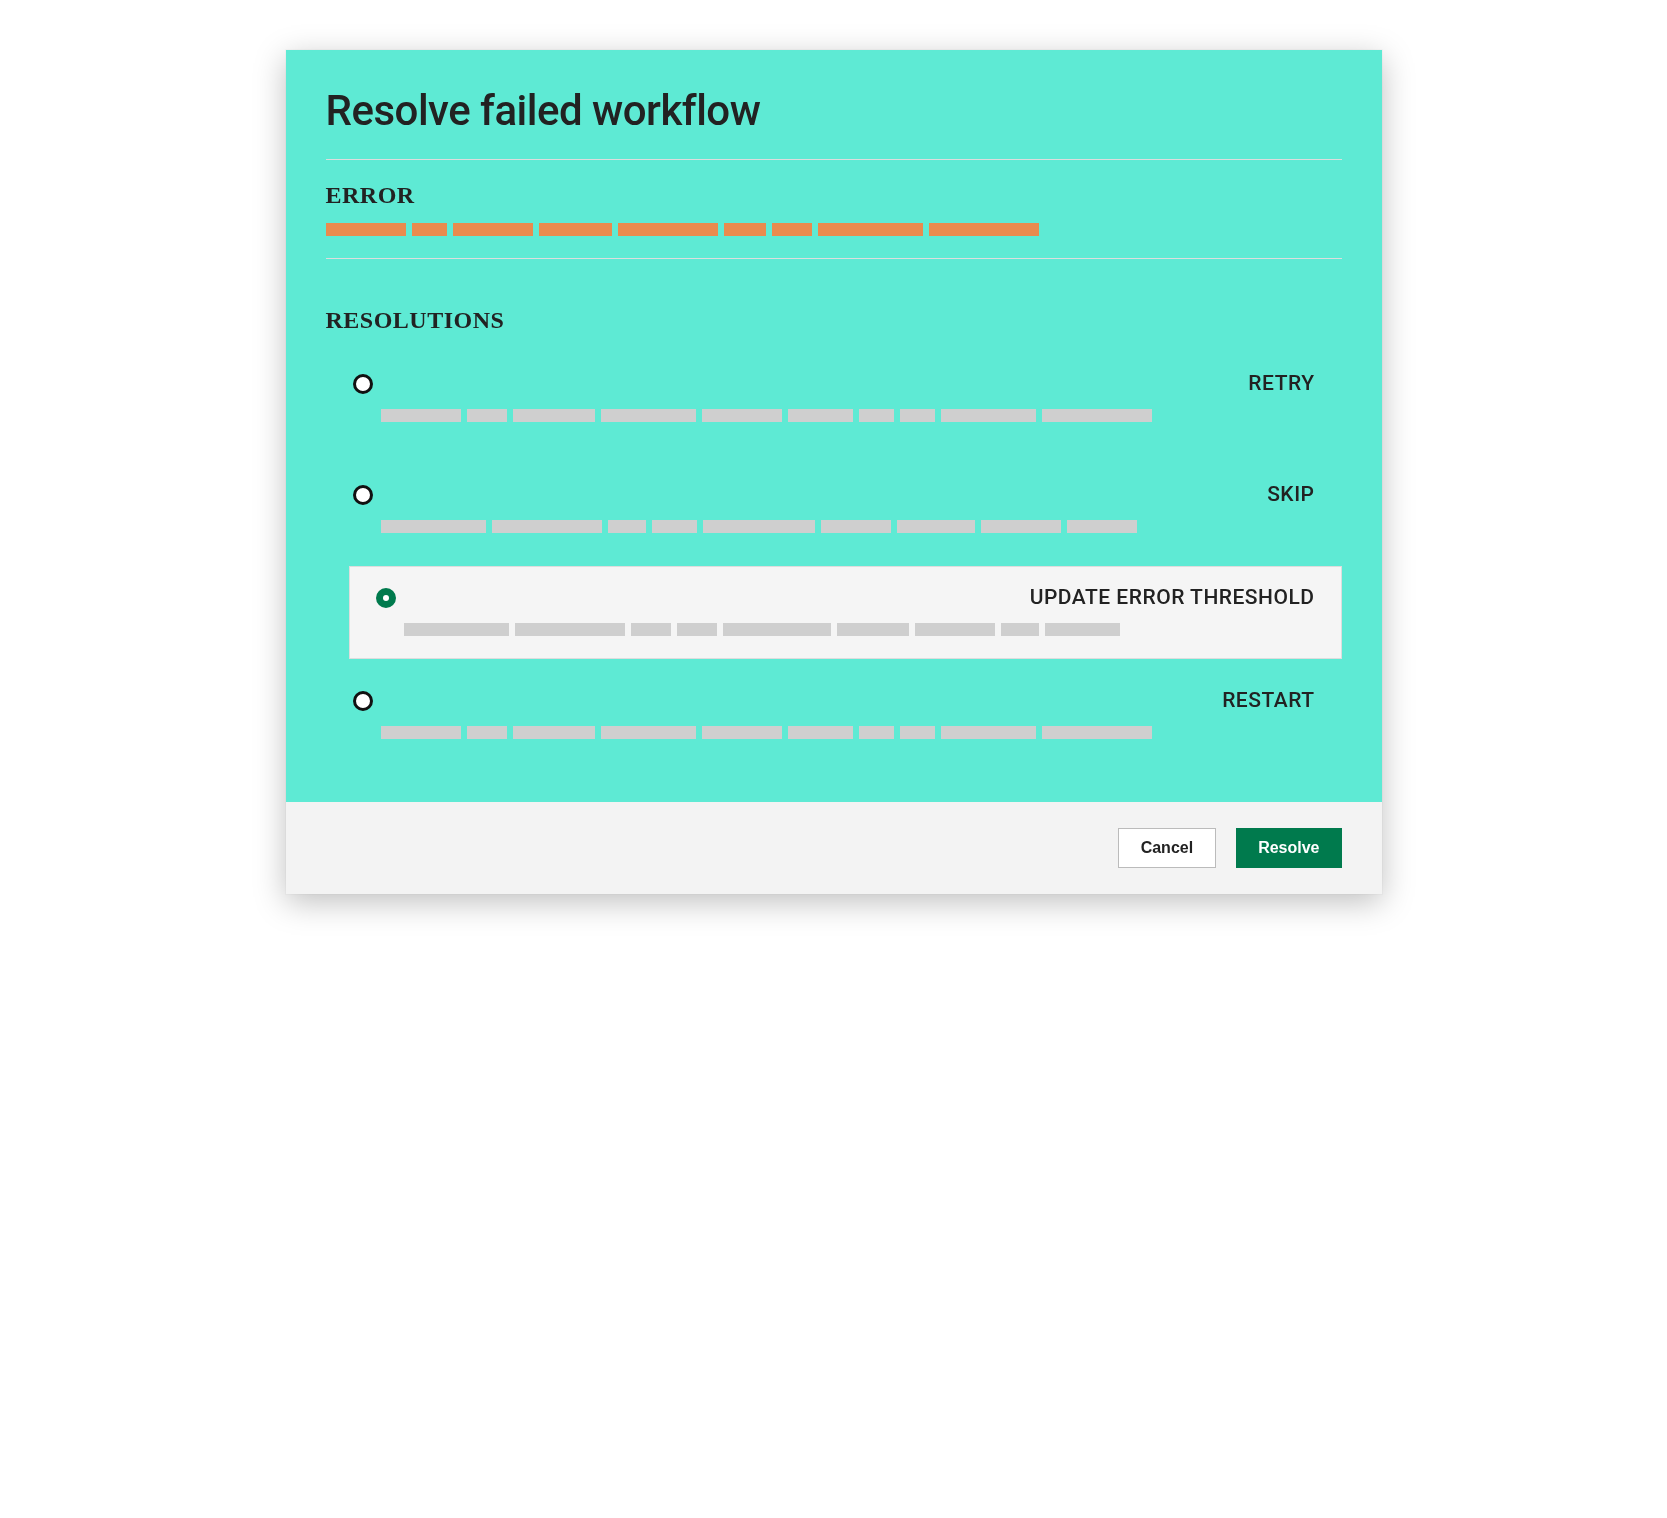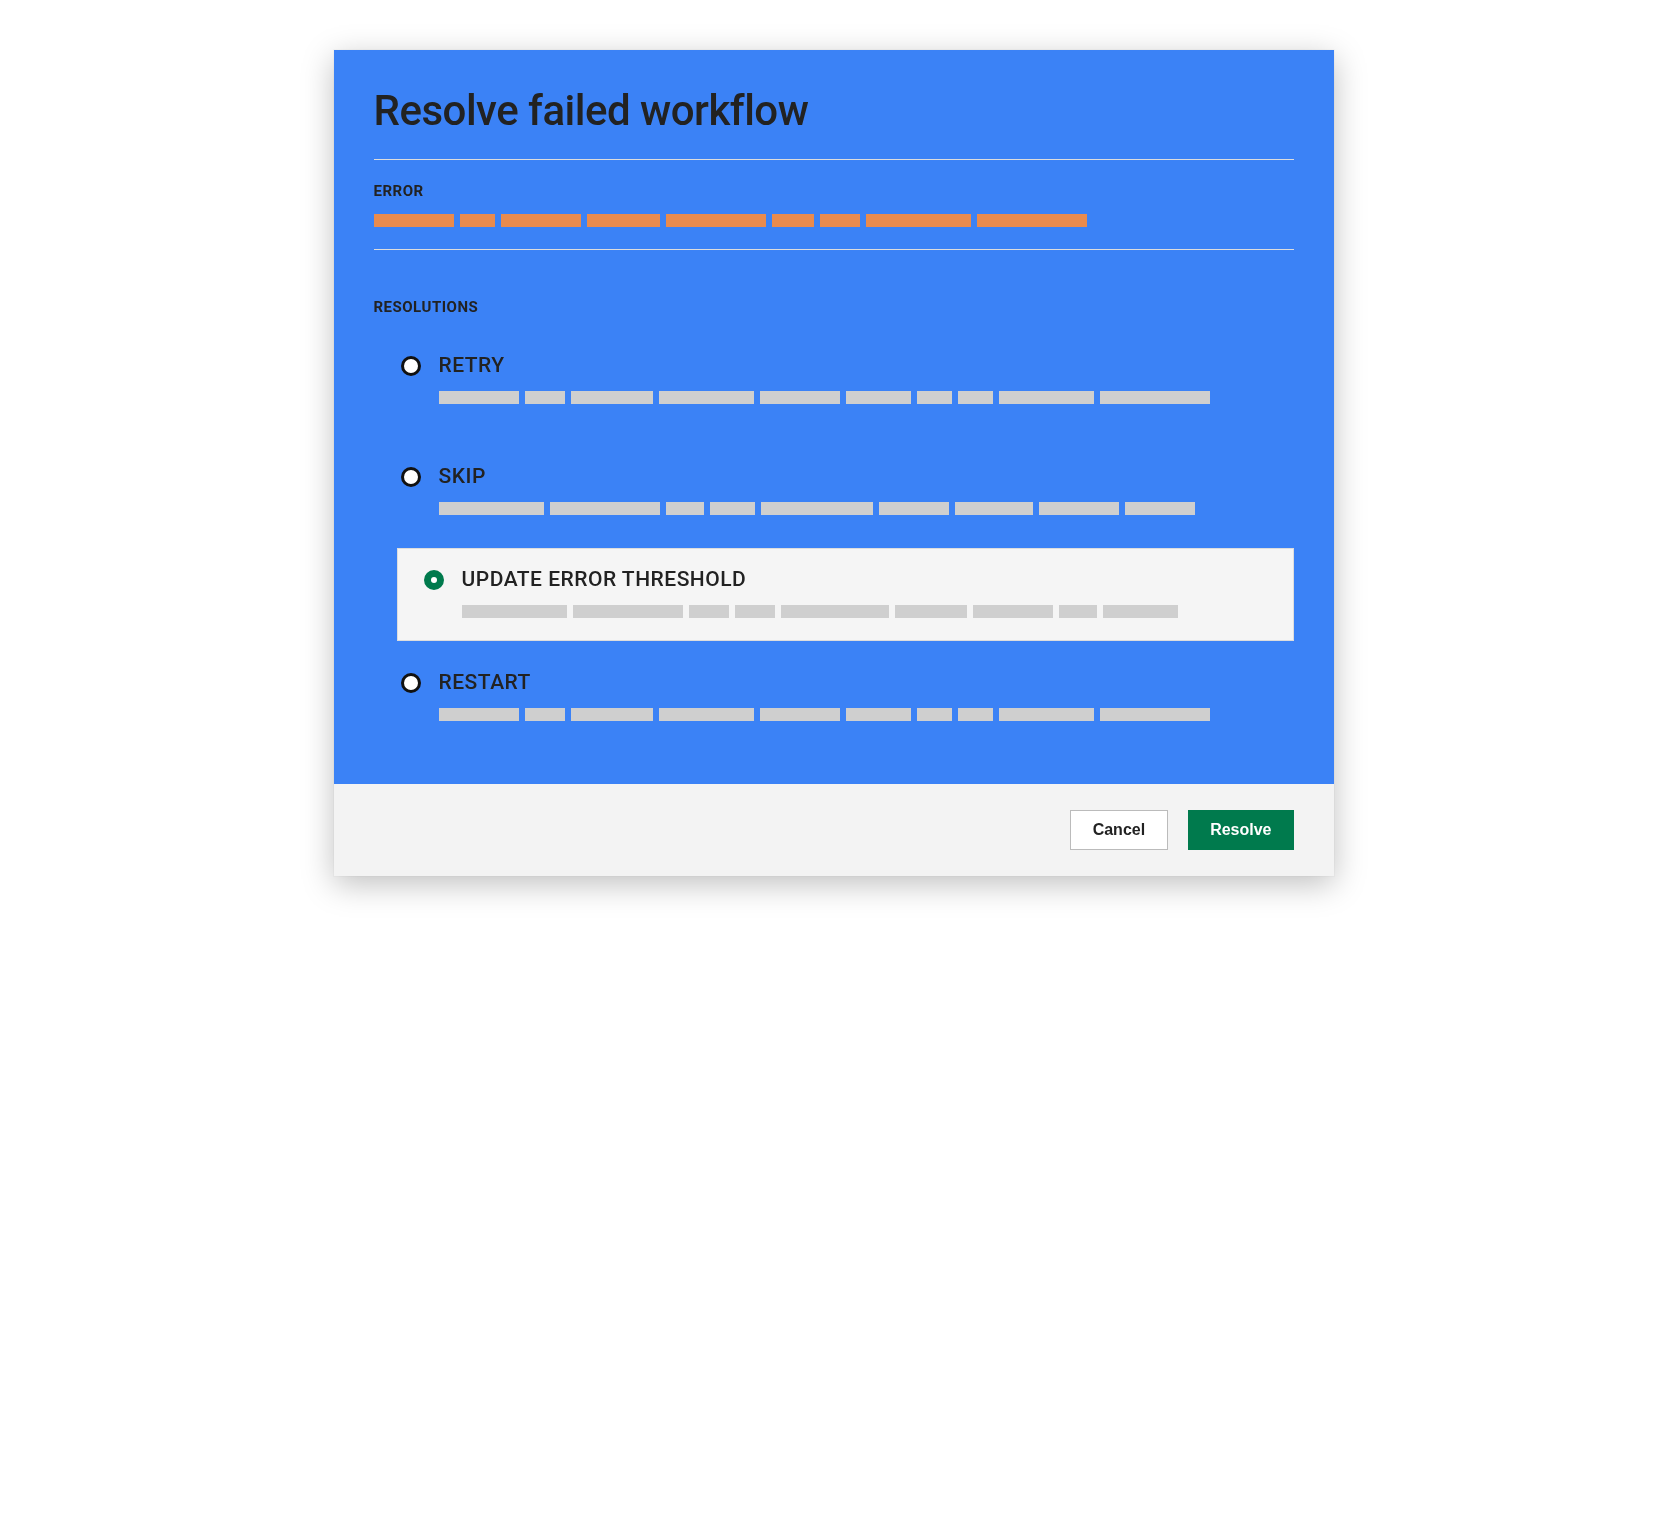--- a/index.html
+++ b/index.html
@@ -11,22 +11,22 @@
     body {
       font-family: -apple-system, BlinkMacSystemFont, "Segoe UI", Roboto, "Helvetica Neue", Arial, sans-serif;
       background: #ffffff;
       padding: 50px;
       display: flex;
       justify-content: center;
       align-items: flex-start;
     }
 
     .dialog {
-      width: 1000px;
-      background: #3b82f6;
+      width: 1096px;
+      background: #5eead4;
       box-shadow: 0 8px 30px rgba(0,0,0,0.25), 0 0 0 1px rgba(0,0,0,0.02);
     }
 
     .dialog-body {
       padding: 36px 40px 40px 40px;
     }
 
     .dialog-title {
       font-size: 42px;
       font-weight: 500;
@@ -35,27 +35,28 @@
       margin-bottom: 24px;
     }
 
     .section-divider {
       border: none;
       border-top: 1px solid #ddd;
       margin: 0;
     }
 
     .section-label {
-      font-size: 15px;
+      font-size: 24px;
       font-weight: 700;
       color: #222;
       letter-spacing: 0.5px;
       text-transform: uppercase;
       margin-top: 22px;
       margin-bottom: 14px;
+      font-family: Liberation Serif, serif;
     }
 
     .error-bars {
       display: flex;
       gap: 6px;
       margin-bottom: 22px;
     }
 
     .error-bar {
       height: 13px;
@@ -69,24 +70,25 @@
     }
 
     .option-list {
       display: flex;
       flex-direction: column;
     }
 
     .option {
       display: flex;
       align-items: flex-start;
-      gap: 18px;
+      gap: 8px;
       padding: 18px 26px 22px 26px;
       border: 1px solid transparent;
       cursor: pointer;
+      text-align: right;
     }
 
     .option.selected {
       background: #f5f5f5;
       border: 1px solid #ddd;
     }
 
     .radio {
       width: 20px;
       height: 20px;

